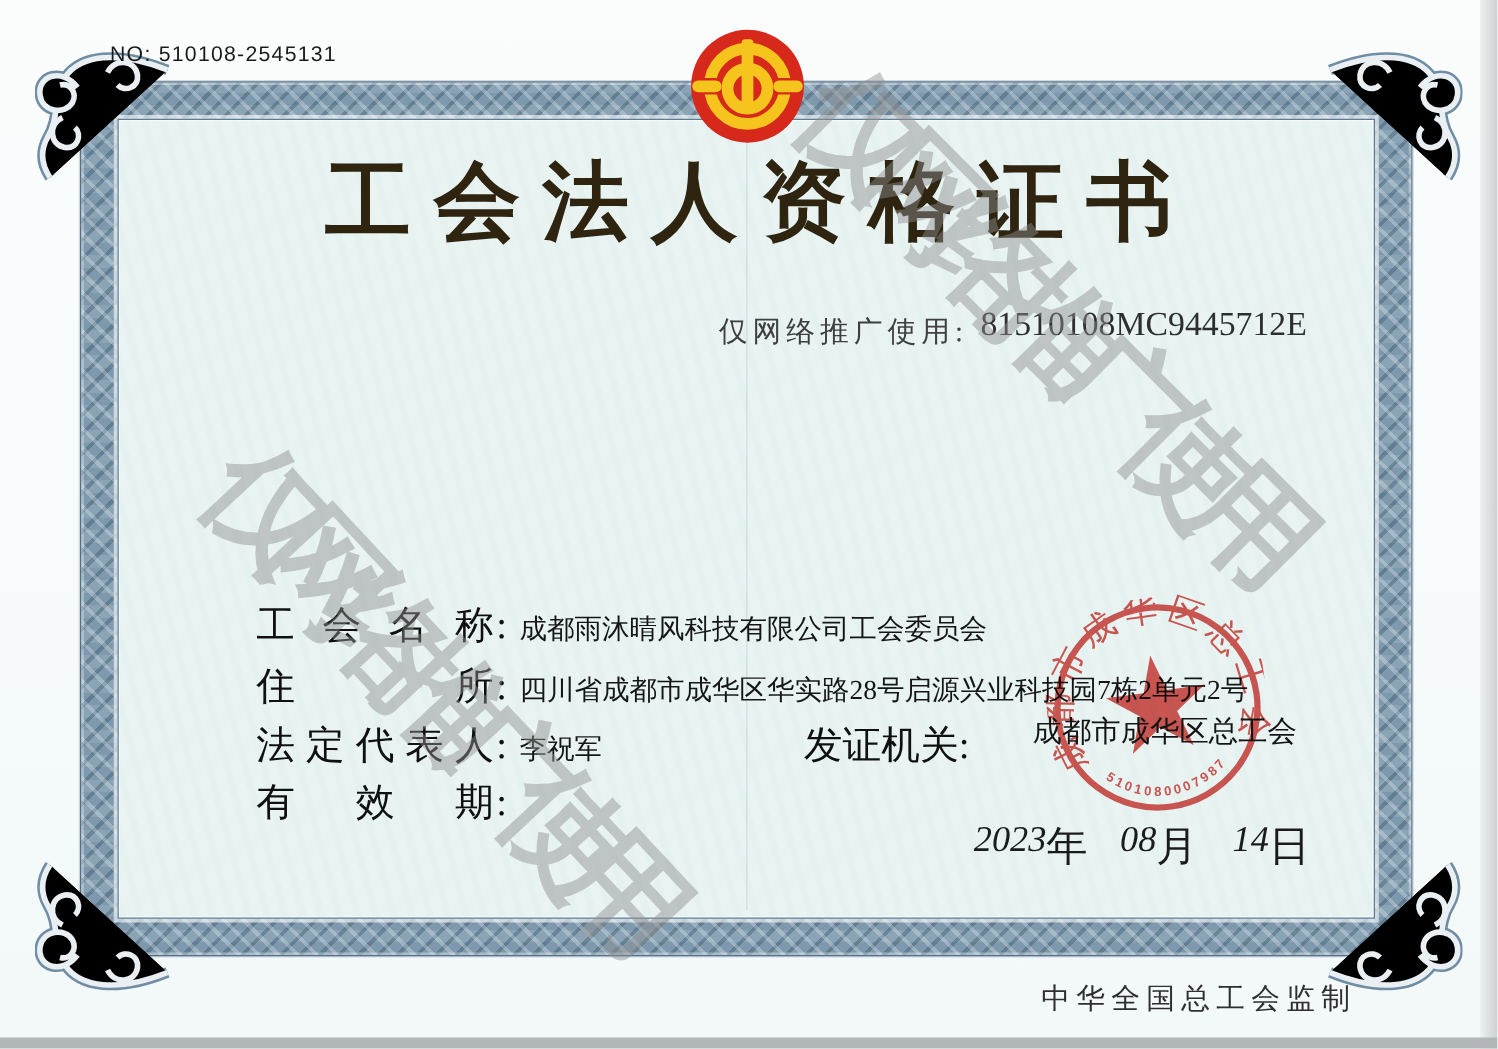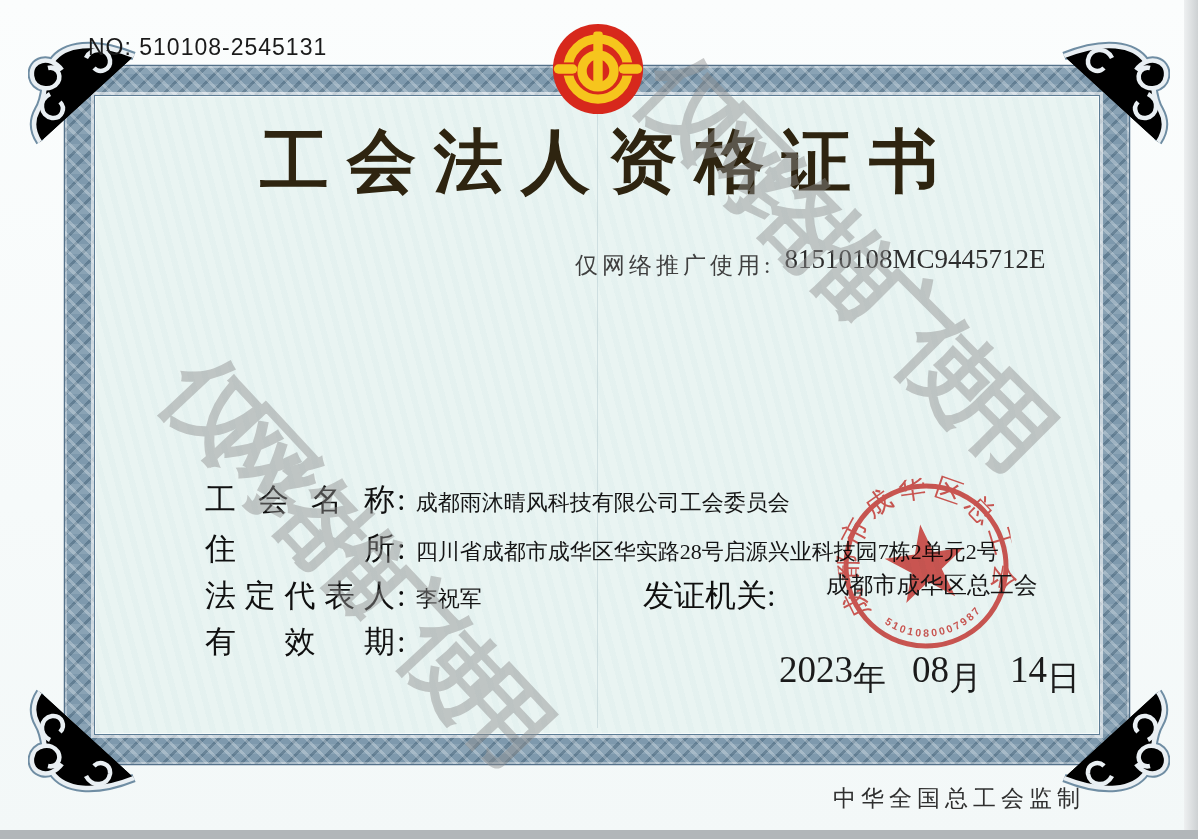--- a/index.html
+++ b/index.html
@@ -36,21 +36,21 @@
     background:rgba(150,175,185,.30);z-index:2;}
   .corner{position:absolute;width:110px;height:110px;z-index:3;}
   .orn-under{stroke:#6f8da3;stroke-width:8.5;}
   .orn-over{stroke:#e9eff3;stroke-width:4.5;}
   .c-tl{left:28px;top:36px;}
   .c-tr{left:1060px;top:36px;transform:scaleX(-1);}
   .c-bl{left:28px;top:688px;transform:scaleY(-1);}
   .c-br{left:1060px;top:688px;transform:scale(-1,-1);}
   
   .cert-no{position:absolute;left:88px;top:34px;z-index:4;
-    font-family:"Liberation Sans",sans-serif;font-size:23px;color:#1a1a1a;letter-spacing:1px;}
+    font-family:"Liberation Sans",sans-serif;font-size:17px;color:#1a1a1a;letter-spacing:1px;}
   .emblem{position:absolute;left:550px;top:22px;z-index:5;}
   .title{position:absolute;left:0;top:116px;width:100%;text-align:center;z-index:4;
     font-family:Liberation Sans, sans-serif;font-weight:700;font-size:69px;
     letter-spacing:18px;text-indent:18px;color:#2e2410;}
   .code-line{position:absolute;left:575px;top:249px;z-index:4;white-space:nowrap;}
   .code-label{font-size:23px;color:#3f3f3f;letter-spacing:4px;}
   .code-value{font-size:27px;color:#2e2e2e;margin-left:6px;position:relative;top:-5px;
     font-family:"Liberation Serif",serif;}
   
   .body-par{position:absolute;left:127px;top:297px;width:953px;z-index:4;
@@ -67,21 +67,21 @@
   .row-rep{top:575px;}
   .row-valid{top:621px;}
   .row-addr .fvalue{font-size:22px;}
   .row-valid .fvalue{font-size:23px;}
   .issuer-label{position:absolute;left:643px;top:575px;z-index:6;white-space:nowrap;
     font-size:31px;color:#101010;}
   .issuer-value{position:absolute;left:826px;top:569px;z-index:6;white-space:nowrap;
     font-size:23.5px;color:#141414;}
   
   .date-line{position:absolute;left:779px;top:655px;z-index:4;white-space:nowrap;color:#1b1b1b;}
-  .date-num{font-size:37px;position:relative;top:-7px;font-family:"Liberation Serif",serif;}
+  .date-num{font-size:29px;position:relative;top:-7px;font-family:"Liberation Serif",serif;font-style:italic;}
   .date-unit{font-size:33px;}
   .gap1{margin-right:26px;} .gap2{margin-right:28px;}
   
   .seal{position:absolute;left:838px;top:478px;z-index:5;transform:rotate(-8deg);
     opacity:.88;mix-blend-mode:multiply;}
   
   .footer-line{position:absolute;left:833px;top:783px;z-index:4;
     font-size:23px;letter-spacing:5px;color:#2f2f2f;}
   
   .wm{position:absolute;z-index:9;pointer-events:none;white-space:nowrap;

